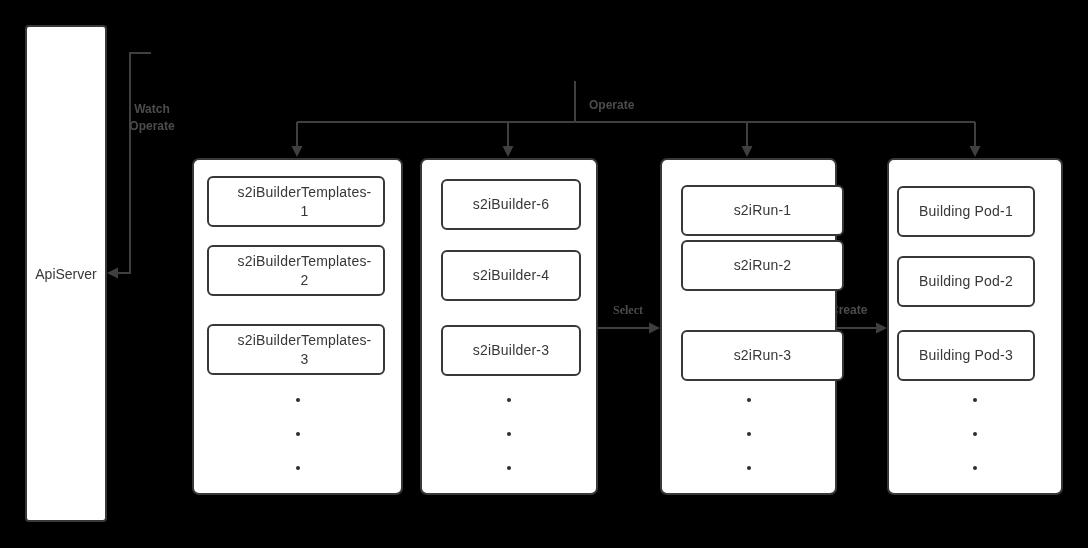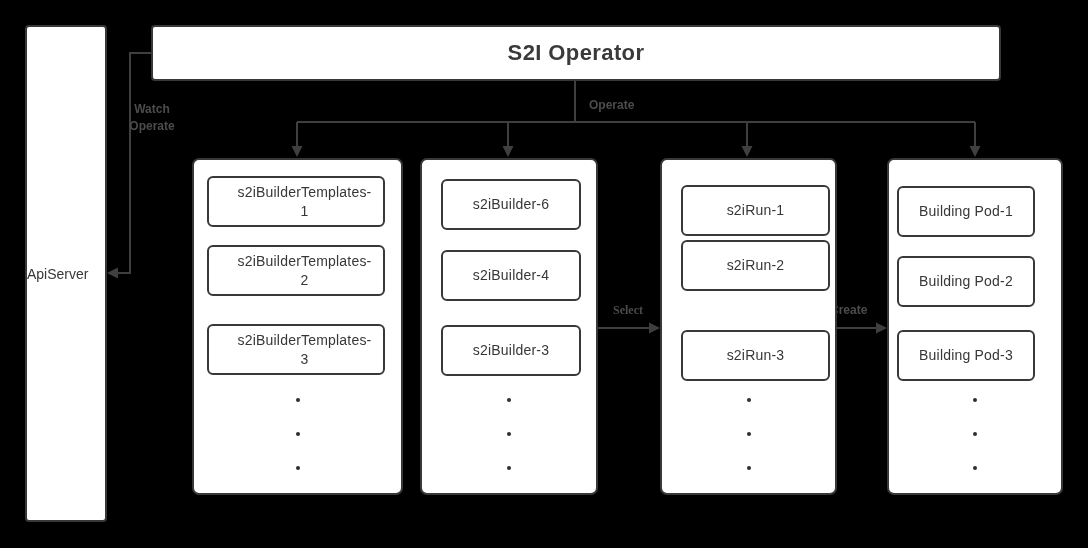--- a/index.html
+++ b/index.html
@@ -6,41 +6,41 @@
   .canvas{
     position:relative;width:1088px;height:548px;background:#000;overflow:hidden;
     font-family:"Liberation Sans","DejaVu Sans",sans-serif;
   }
   .wires{position:absolute;left:0;top:0;width:1088px;height:548px;pointer-events:none;}
   .box{
     position:absolute;background:#fff;border:2px solid #383838;box-sizing:border-box;
     color:#373737;
   }
   .apiserver{left:25px;top:25px;width:82px;height:497px;border-radius:4px;
-    display:flex;align-items:center;font-size:14px;}
+    display:flex;align-items:center;justify-content:center;font-size:14px;}
   .operator{left:151px;top:25px;width:850px;height:56px;border-radius:4px;
     display:flex;align-items:center;justify-content:center;
     font-size:22px;font-weight:bold;color:#3a3a3a;letter-spacing:.4px;}
   .container{position:absolute;top:158px;height:337px;background:#fff;
     border:2px solid #383838;border-radius:7px;box-sizing:border-box;}
   .col1{left:192px;width:211px;}
   .col2{left:420px;width:178px;}
   .col3{left:660px;width:177px;}
   .col4{left:887px;width:176px;}
   .node{
     position:absolute;height:51px;background:#fff;border:2px solid #383838;border-radius:6px;
     box-sizing:border-box;display:flex;align-items:center;justify-content:center;
     font-size:14px;color:#373737;text-align:center;white-space:pre-line;line-height:19px;
     letter-spacing:.2px;
   }
   .col1 .node{left:13px;width:178px;padding-left:17px;}
   .col1 .r1{top:16px}.col1 .r2{top:85px}.col1 .r3{top:164px}
   .col2 .node{left:19px;width:140px;}
   .col2 .r1{top:19px}.col2 .r2{top:90px}.col2 .r3{top:165px}
-  .col3 .node{left:19px;width:149px;}
+  .col3 .node{left:19px;width:163px;}
   .col3 .r1{top:25px}.col3 .r2{top:80px}.col3 .r3{top:170px}
   .col4 .node{left:8px;width:138px;}
   .col4 .r1{top:26px}.col4 .r2{top:96px}.col4 .r3{top:170px}
   .dots{position:absolute;left:0;right:0;top:238px;display:grid;justify-items:center;row-gap:30px;}
   .dots i{width:4px;height:4px;border-radius:50%;background:#2e2e2e;display:block;}
   .wire-label{
     position:absolute;font-size:12px;font-weight:bold;color:#4c4c4c;
     white-space:pre-line;line-height:17px;
   }
   .lbl-watch{left:112px;top:101px;width:80px;text-align:center;}
@@ -73,23 +73,20 @@
     <polygon points="660,328 649,322.5 649,333.5" fill="#3f3f3f"></polygon>
 
     <path d="M837 328 H877" fill="none" stroke="#3f3f3f" stroke-width="2"></path>
     <polygon points="887,328 876,322.5 876,333.5" fill="#3f3f3f"></polygon>
   </svg>
 
   <div class="box apiserver">
     <span>ApiServer</span>
   </div>
 
-  <div class="box operator">
-    <span>S2I Operator</span>
-  </div>
 
   <div class="wire-label lbl-watch">Watch
 Operate</div>
   <div class="wire-label lbl-operate">Operate</div>
   <div class="wire-label lbl-select">Select</div>
   <div class="wire-label lbl-create">Create</div>
 
   <div class="container col1">
     <div class="node r1">
       <span>s2iBuilderTemplates-

